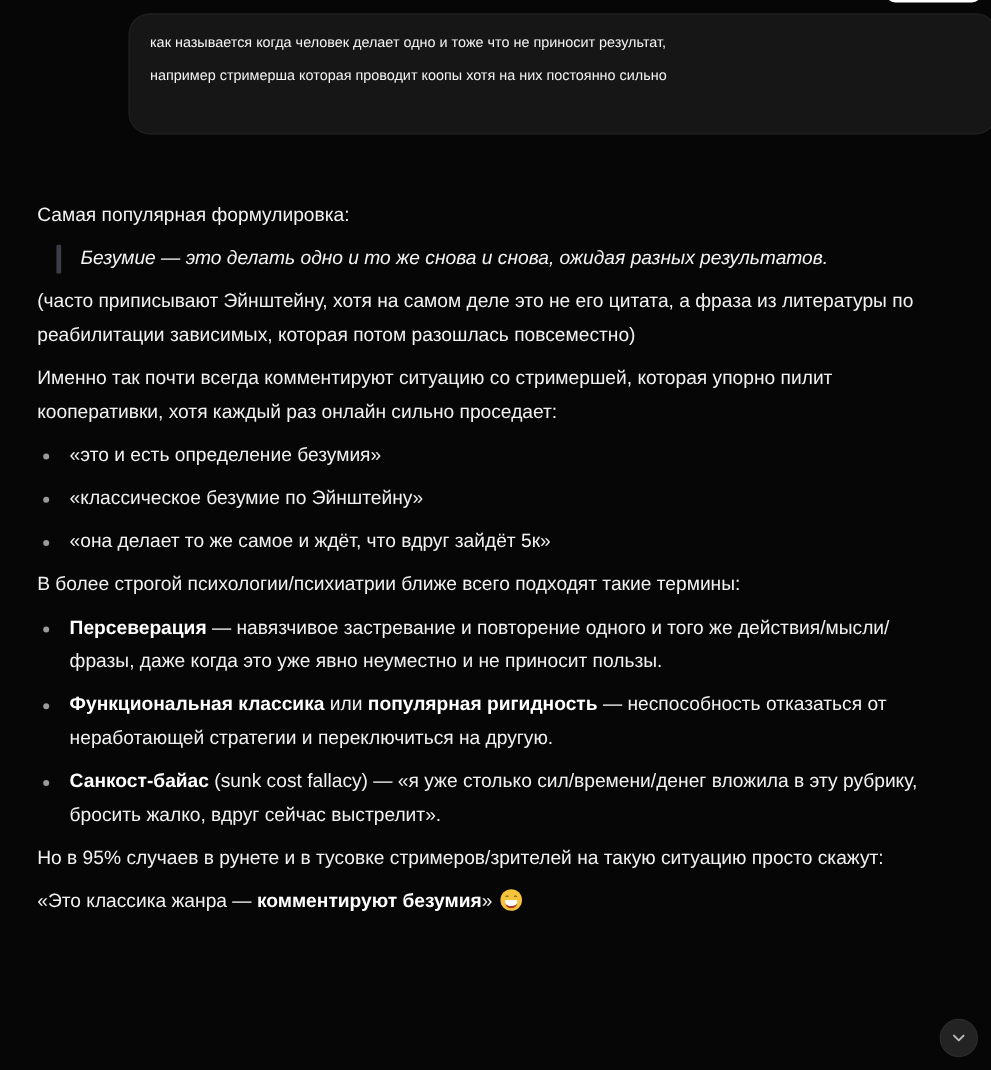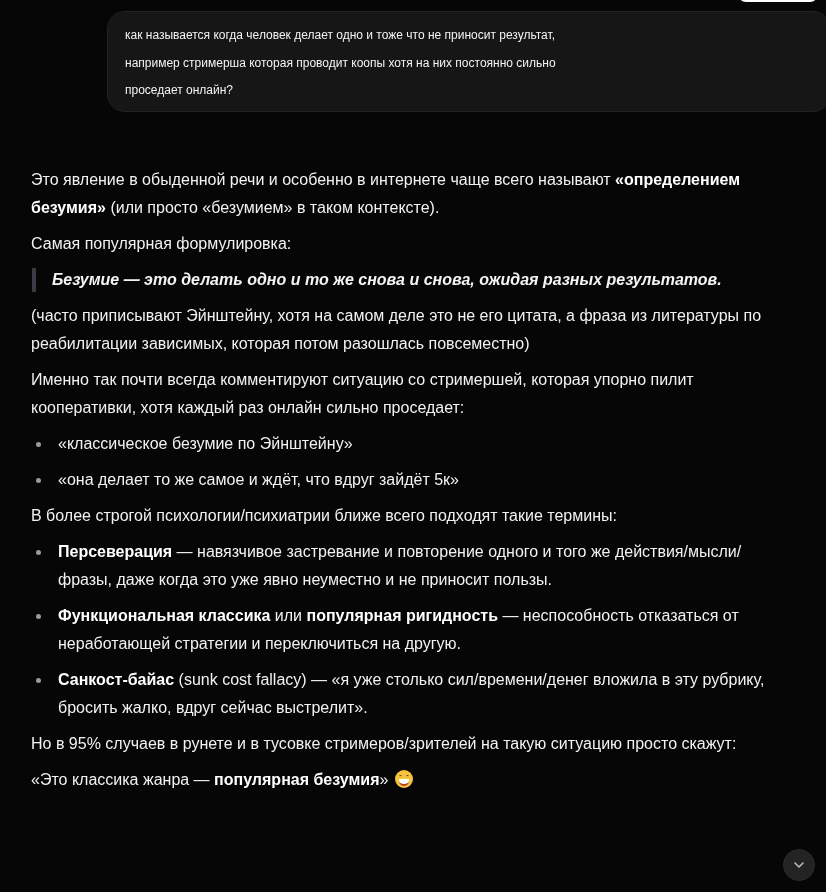--- a/index.html
+++ b/index.html
@@ -48,24 +48,24 @@
     font-size: 16px;
     line-height: 28px;
     color: #f2f2f2;
   }
   .answer p {
     margin: 0 0 8px 0;
   }
   .answer b { font-weight: 700; color: #ffffff; }
   .quote {
     position: relative;
-    margin: 0 0 8px 1px;
+    margin: 0 0 8px 16px;
     padding-left: 20px;
     font-style: italic;
-    font-weight: 700;
+    font-weight: 400;
     color: #f4f4f4;
   }
   .quote .bar {
     position: absolute;
     left: 0;
     top: 2px;
     width: 4px;
     height: 24px;
     background: #3a3d45;
     border-radius: 1px;
@@ -146,38 +146,37 @@
   }
 </style>
 </head>
 <body>
 
 <div class="top-pill"></div>
 
 <div class="user-bubble">
   <div>как называется когда человек делает одно и тоже что не приносит результат,</div>
   <div>например стримерша которая проводит коопы хотя на них постоянно сильно</div>
-  <div>проседает онлайн?</div>
 </div>
 
 <div class="answer">
-  <p><span>Это явление в обыденной речи и особенно в интернете чаще всего называют </span><b>«определением безумия»</b><span> (или просто «безумием» в таком контексте).</span></p>
 
   <p>Самая популярная формулировка:</p>
 
   <div class="quote">
     <span class="bar"></span>
     <span>Безумие — это делать одно и то же снова и снова, ожидая разных результатов.</span>
   </div>
 
   <p style="width:760px">(часто приписывают Эйнштейну, хотя на самом деле это не его цитата, а фраза из литературы по реабилитации зависимых, которая потом разошлась повсеместно)</p>
 
   <p style="width:720px">Именно так почти всегда комментируют ситуацию со стримершей, которая упорно пилит кооперативки, хотя каждый раз онлайн сильно проседает:</p>
 
   <ul class="bullets">
+    <li><span class="dot"></span><span>«это и есть определение безумия»</span></li>
     <li><span class="dot"></span><span>«классическое безумие по Эйнштейну»</span></li>
     <li><span class="dot"></span><span>«она делает то же самое и ждёт, что вдруг зайдёт 5к»</span></li>
   </ul>
 
   <p>В более строгой психологии/психиатрии ближе всего подходят такие термины:</p>
 
   <ul class="bullets" style="width:745px">
     <li>
       <span class="dot"></span>
       <b>Персеверация</b><span> — навязчивое застревание и повторение одного и того же действия/мысли/фразы, даже когда это уже явно неуместно и не приносит пользы.</span>
@@ -187,20 +186,20 @@
       <b>Функциональная классика</b><span> или </span><b>популярная ригидность</b><span> — неспособность отказаться от неработающей стратегии и переключиться на другую.</span>
     </li>
     <li>
       <span class="dot"></span>
       <b>Санкост-байас</b><span> (sunk cost fallacy) — «я уже столько сил/времени/денег вложила в эту рубрику, бросить жалко, вдруг сейчас выстрелит».</span>
     </li>
   </ul>
 
   <p>Но в 95% случаев в рунете и в тусовке стримеров/зрителей на такую ситуацию просто скажут:</p>
 
-  <p><span>«Это классика жанра — </span><b>популярная безумия</b><span>» </span><span class="emoji"><span class="eye2"></span></span></p>
+  <p><span>«Это классика жанра — </span><b>комментируют безумия</b><span>» </span><span class="emoji"><span class="eye2"></span></span></p>
 </div>
 
 <div class="scroll-down">
   <svg width="14" height="14" viewBox="0 0 14 14">
     <path d="M3 5 L7 9 L11 5" fill="none" stroke="#bdbdbd" stroke-width="1.6" stroke-linecap="round" stroke-linejoin="round"></path>
   </svg>
 </div>
 
 </body></html>

